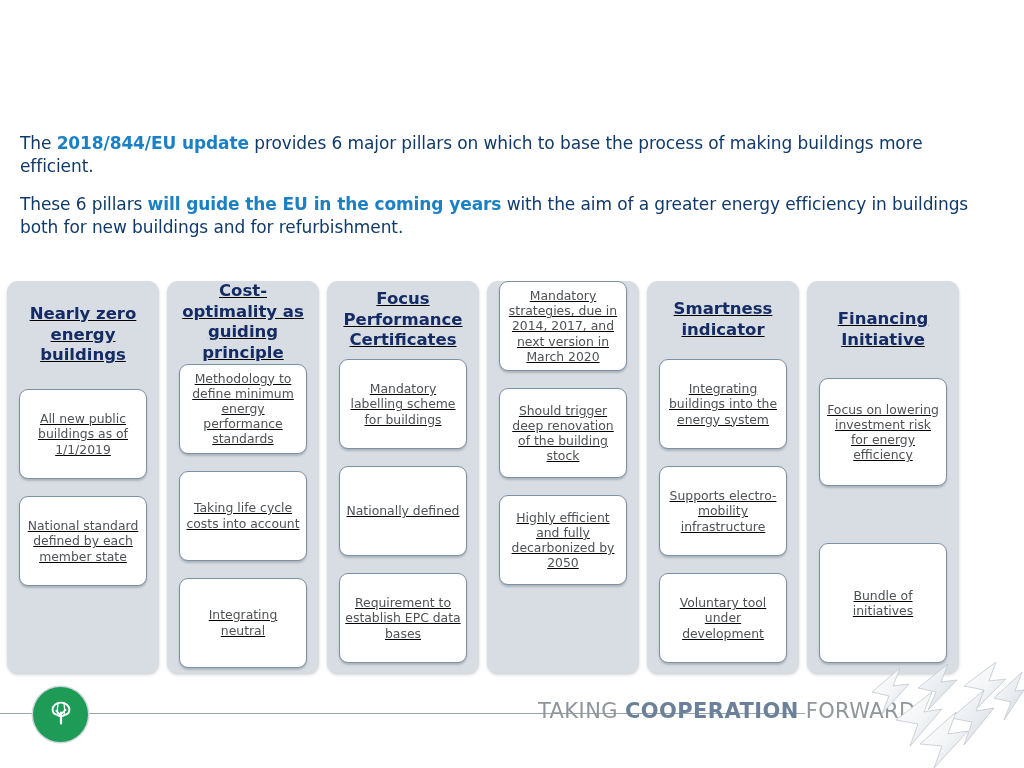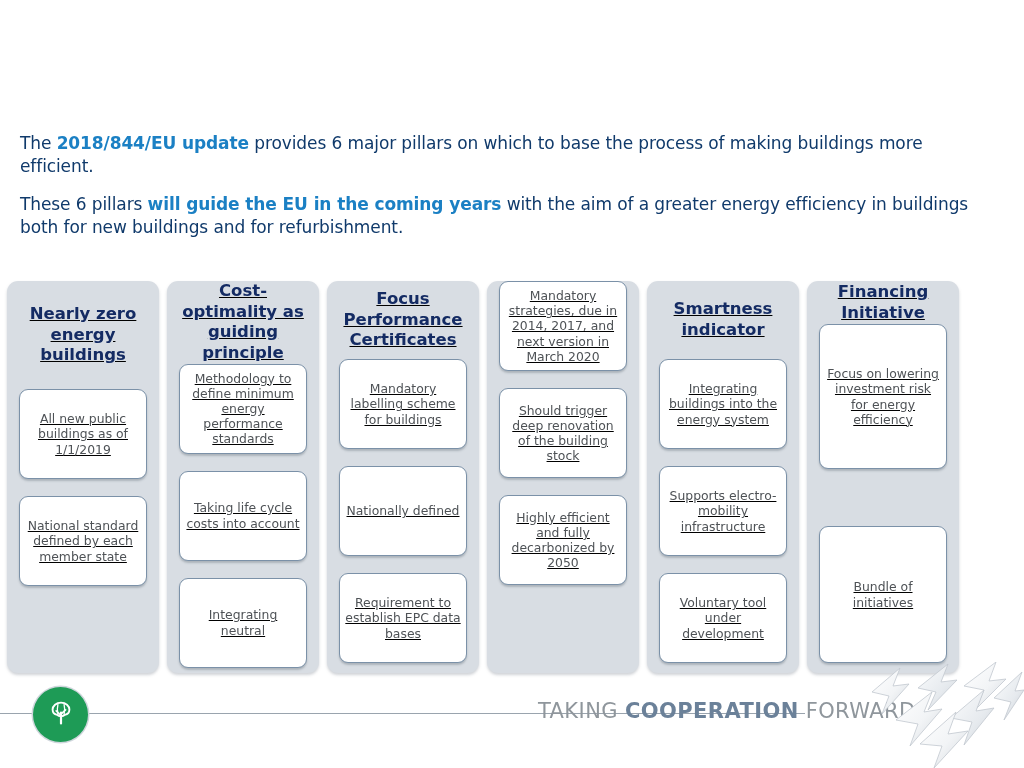--- a/index.html
+++ b/index.html
@@ -88,22 +88,22 @@
     align-items: center;
     justify-content: center;
     text-align: center;
     color: #4e5256;
     font-size: 12.4px;
     line-height: 1.22;
     box-sizing: border-box;
     padding: 4px 5px;
   }
   .card.h-std { height: 90px; }
-  .card.h-tall { height: 145px; }
-  .card.h-tall2 { height: 137px; margin-top: 40px; }
+  .card.h-tall { height: 108px; }
+  .card.h-tall2 { height: 120px; margin-top: 40px; }
 
   
   #footer-rule {
     position: absolute;
     left: 0px;
     top: 713px;
     width: 805px;
     height: 1px;
     background: #9aa4ae;
   }

